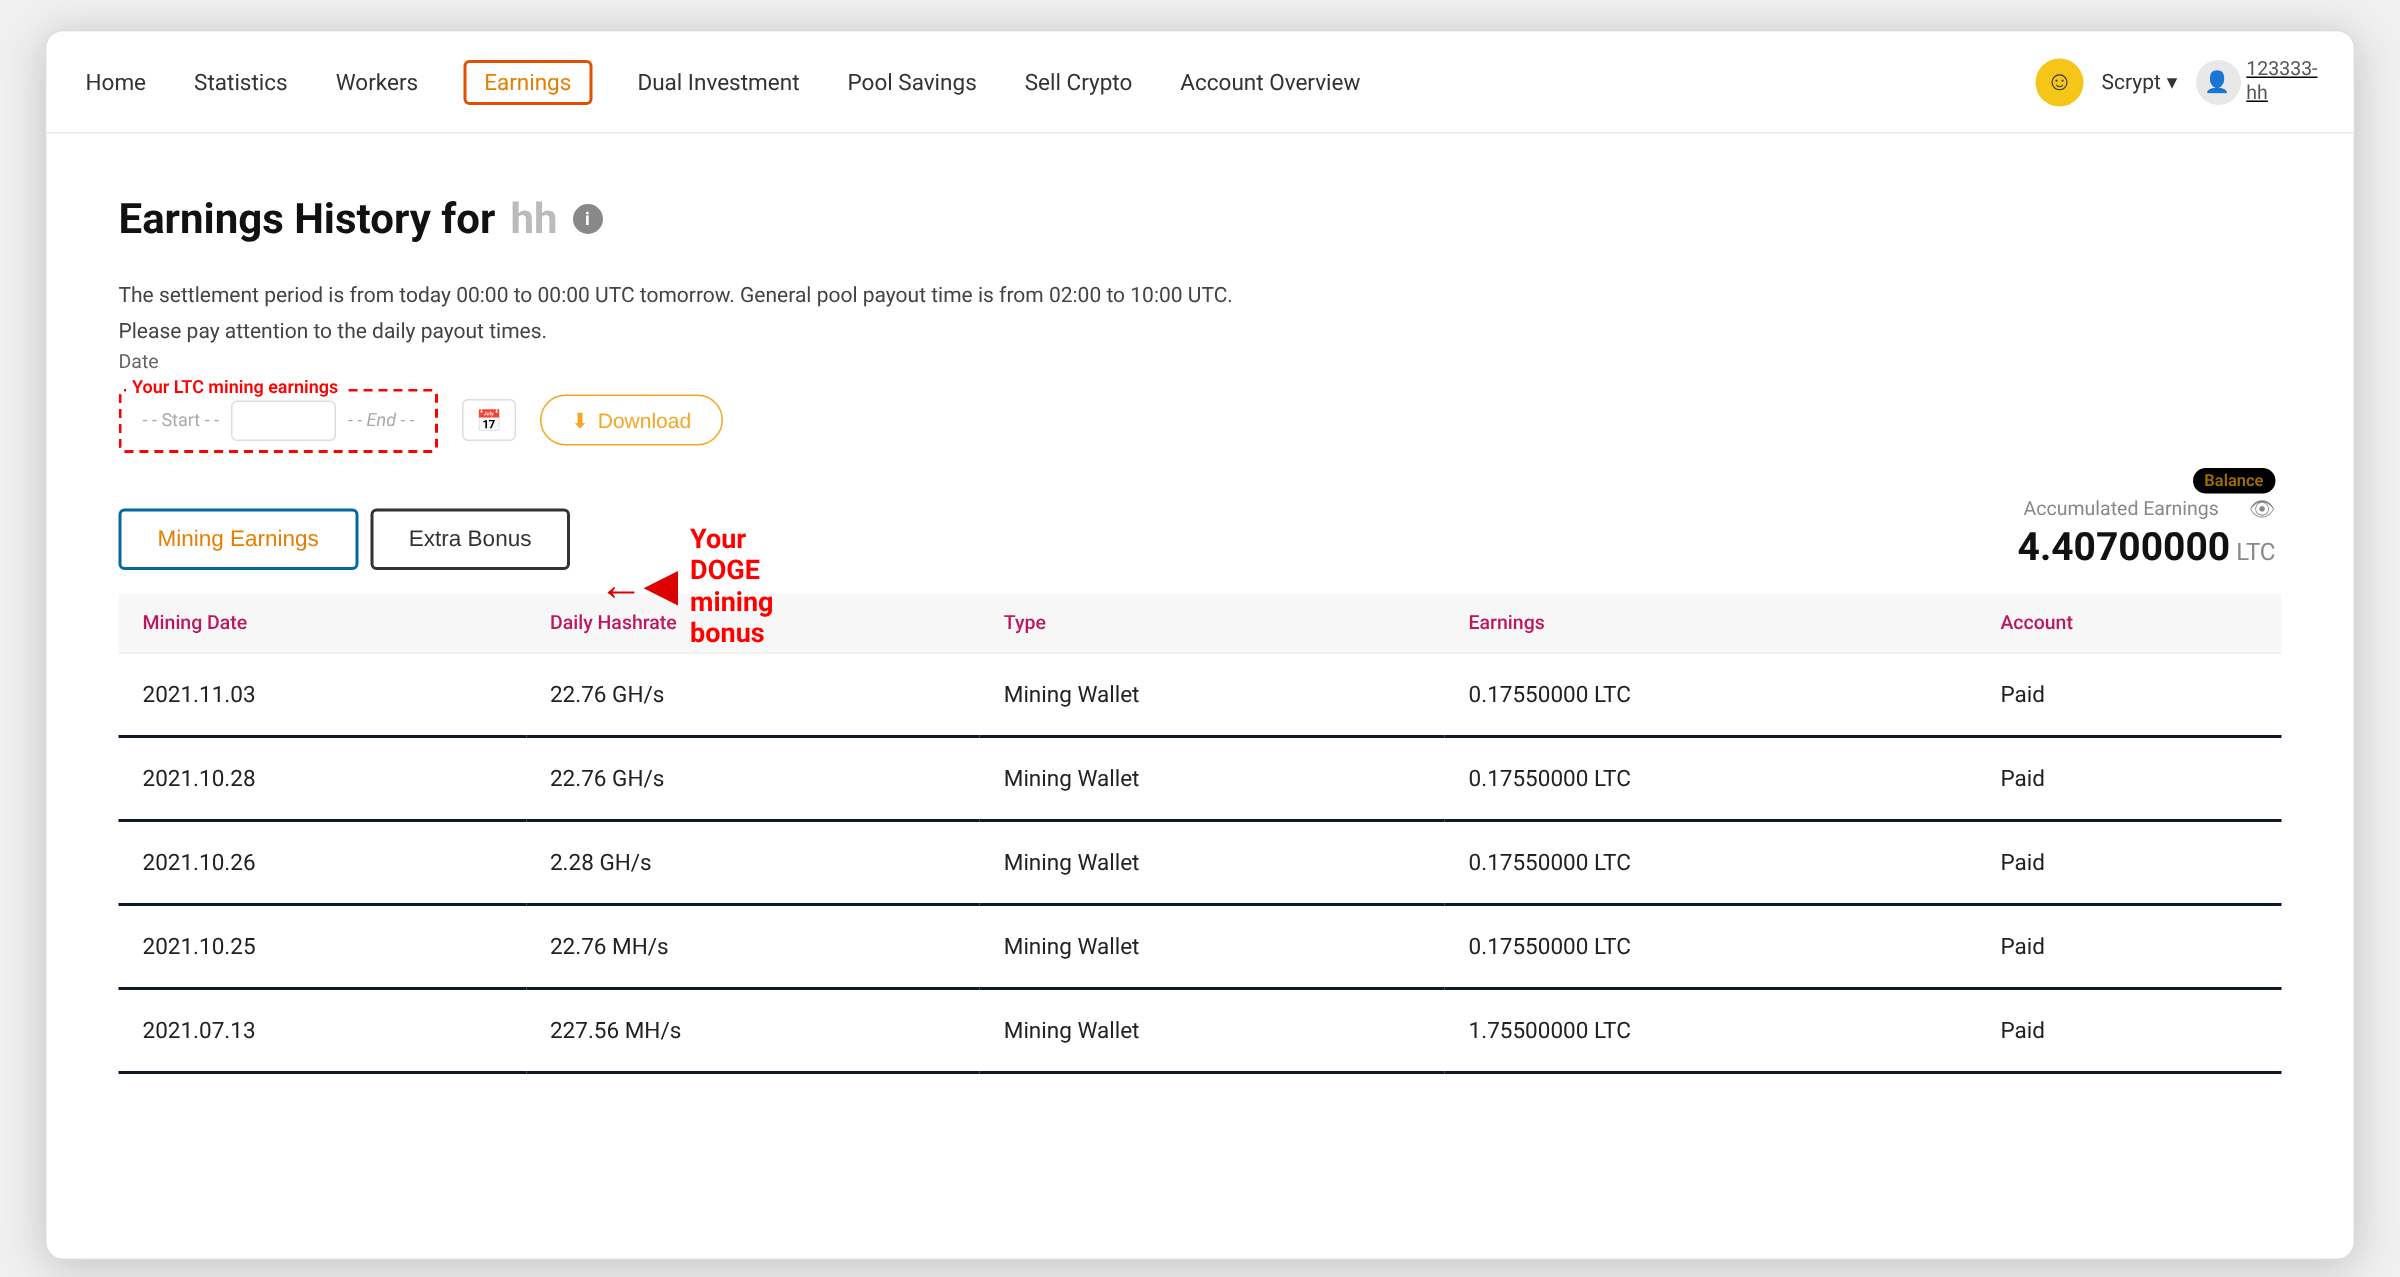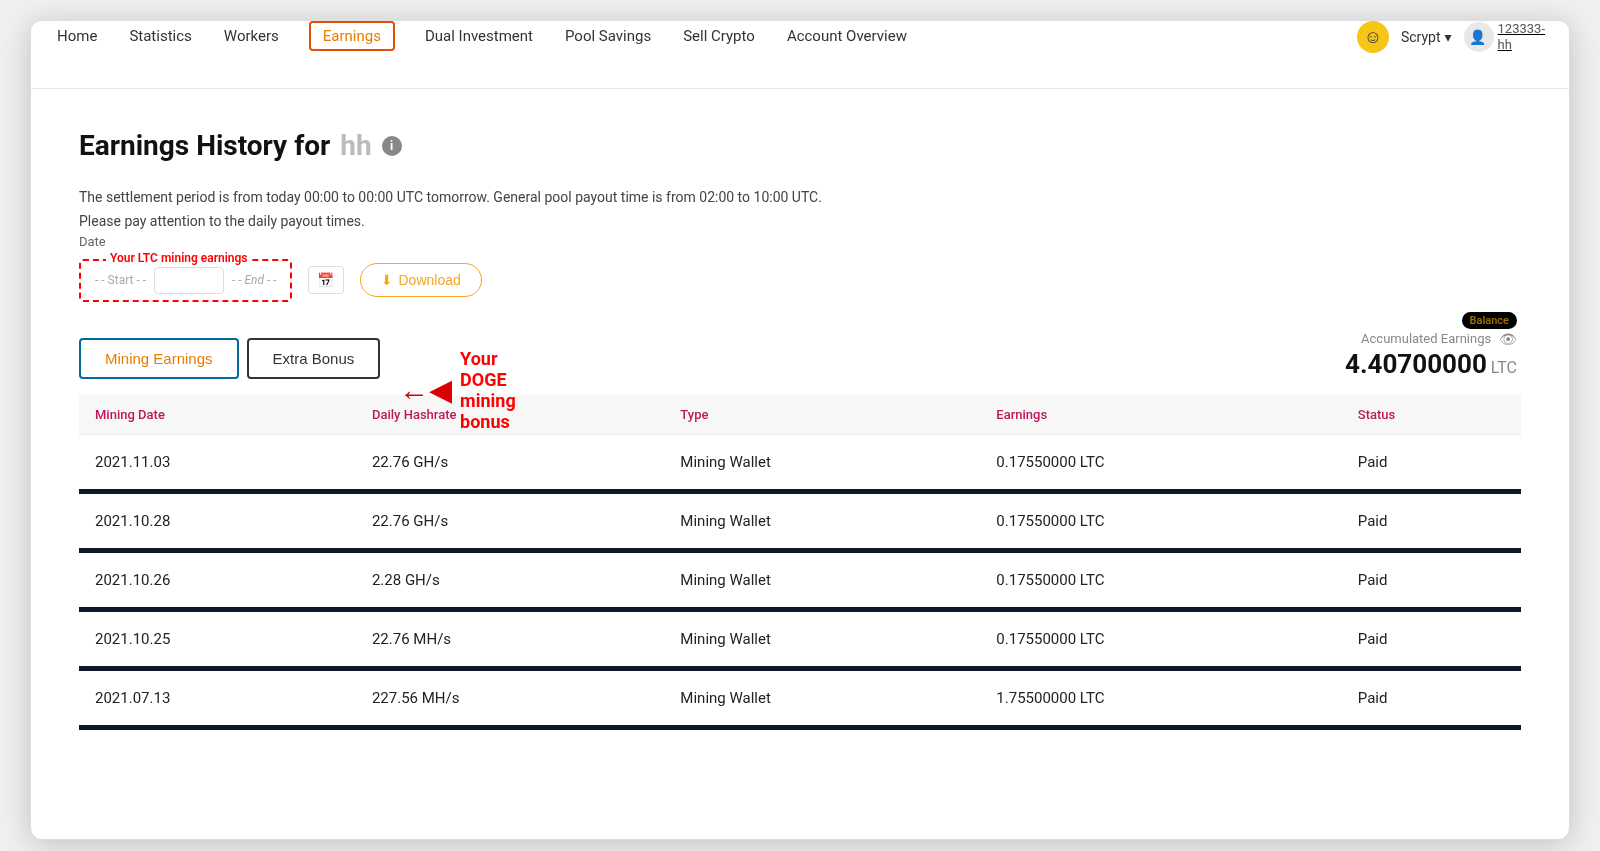--- a/index.html
+++ b/index.html
@@ -17,21 +17,21 @@
       border-radius: 12px;
       box-shadow: 0 4px 30px rgba(0,0,0,0.2);
       width: 1540px;
       min-height: 820px;
       overflow: hidden;
       border: 1px solid #ddd;
     }
     
     .navbar {
       display: flex;
-      align-items: flex-start;
+      align-items: center;
       justify-content: space-between;
       padding: 0 24px;
       height: 68px;
       border-bottom: 1px solid #e8e8e8;
       background: #fff;
     }
     .nav-left {
       display: flex;
       align-items: center;
       gap: 28px;
@@ -158,21 +158,21 @@
       display: flex;
       flex-direction: column;
       align-items: center;
     }
     .ltc-annotation-label {
       font-size: 12px;
       color: #f00;
       font-weight: 600;
       position: absolute;
       top: -10px;
-      left: 25px;
+      left: 3px;
       background: #fff;
       padding: 0 4px;
     }
     .date-range-inputs {
       display: flex;
       align-items: center;
       gap: 8px;
       font-size: 13px;
       color: #888;
     }
@@ -249,21 +249,21 @@
       font-size: 11px;
       padding: 2px 8px;
       border-radius: 10px;
       font-weight: 600;
     }
     .accumulated-label {
       font-size: 13px;
       color: #888;
       display: flex;
       align-items: center;
-      gap: 8px;
+      gap: 20px;
     }
     .accumulated-value {
       font-size: 26px;
       font-weight: 700;
       color: #111;
     }
     .accumulated-unit {
       font-size: 16px;
       color: #888;
       font-weight: 400;
@@ -283,21 +283,21 @@
       color: #be185d;
       font-weight: 500;
       padding: 12px 16px;
       text-align: left;
       border-bottom: 1px solid #eee;
     }
     .earnings-table td {
       font-size: 15px;
       color: #222;
       padding: 18px 16px;
-      border-bottom: 5px solid #0f172a;
+      border-bottom: 2px solid #0f172a;
     }
 
     
     .tabs-and-balance {
       display: flex;
       justify-content: space-between;
       align-items: flex-end;
       margin-top: 20px;
     }
     .tabs-left {
@@ -426,21 +426,21 @@
       </div>
     </div>
 
     <table class="earnings-table">
       <thead>
         <tr>
           <th>Mining Date</th>
           <th>Daily Hashrate</th>
           <th>Type</th>
           <th>Earnings</th>
-          <th>Status</th>
+          <th>Account</th>
         </tr>
       </thead>
       <tbody id="table-body">
       <tr>
             <td>2021.11.03</td>
             <td>22.76 GH/s</td>
             <td>Mining Wallet</td>
             <td>0.17550000 LTC</td>
             <td>Paid</td>
           </tr>

